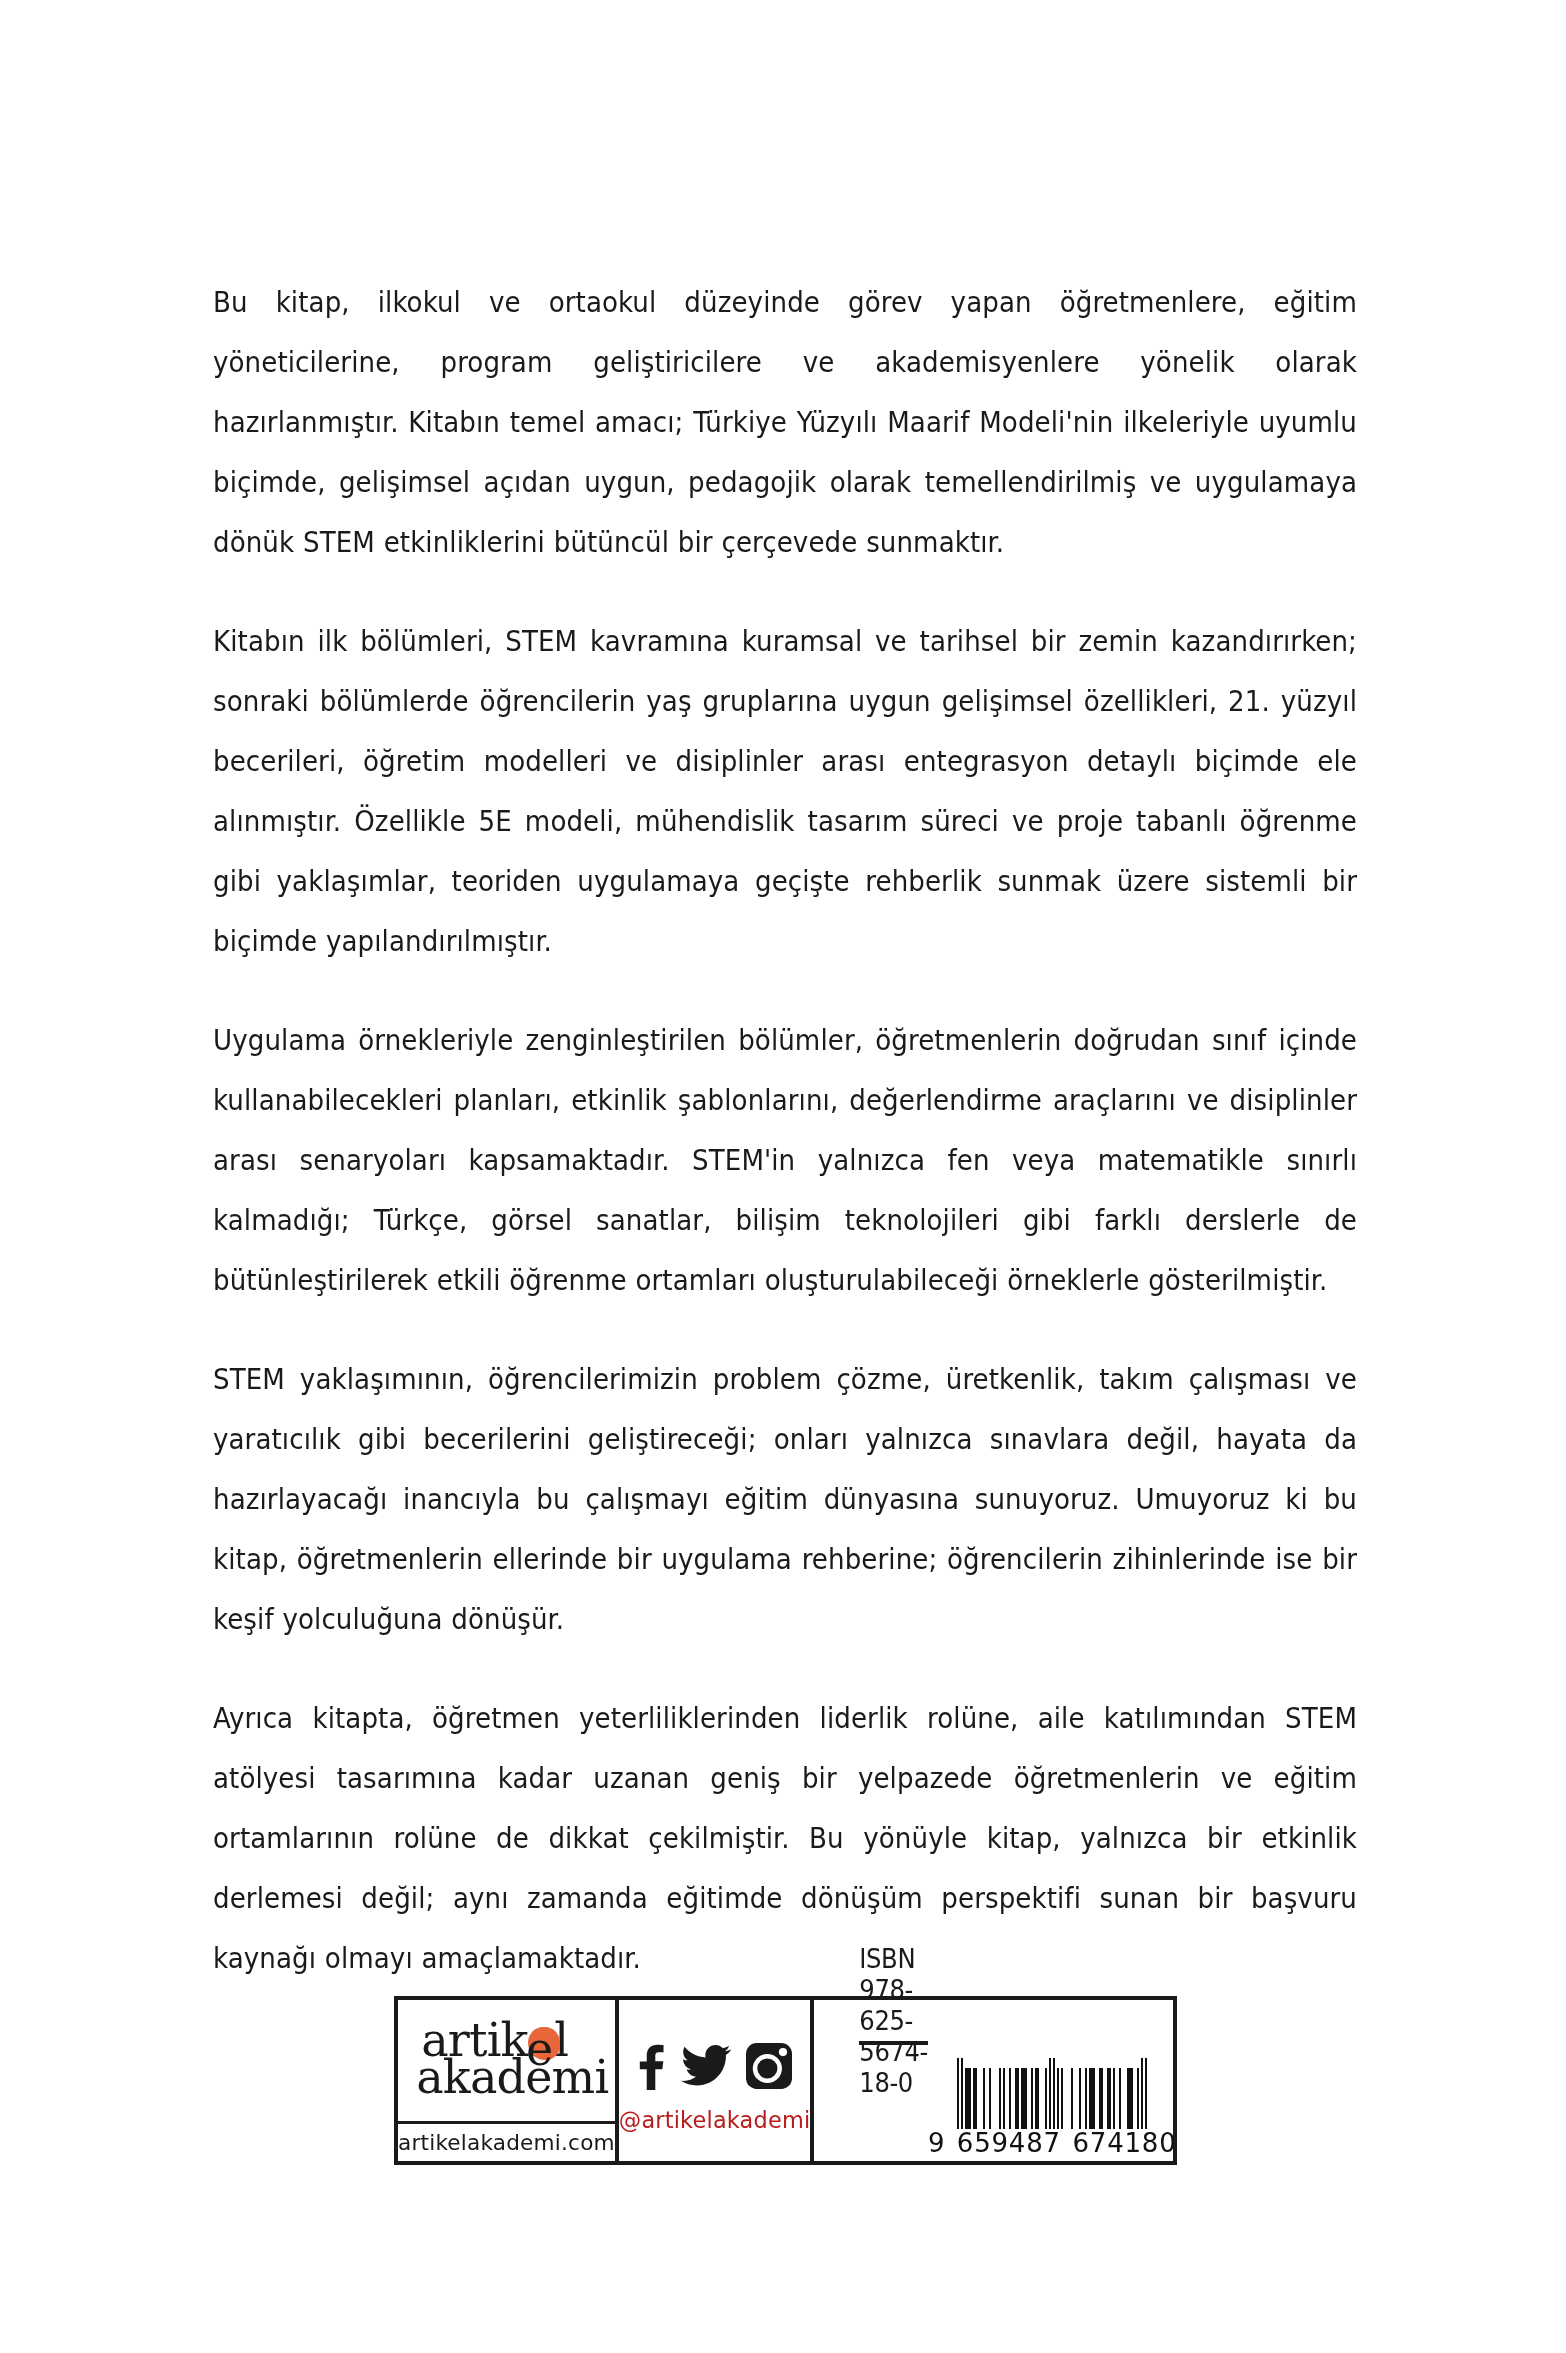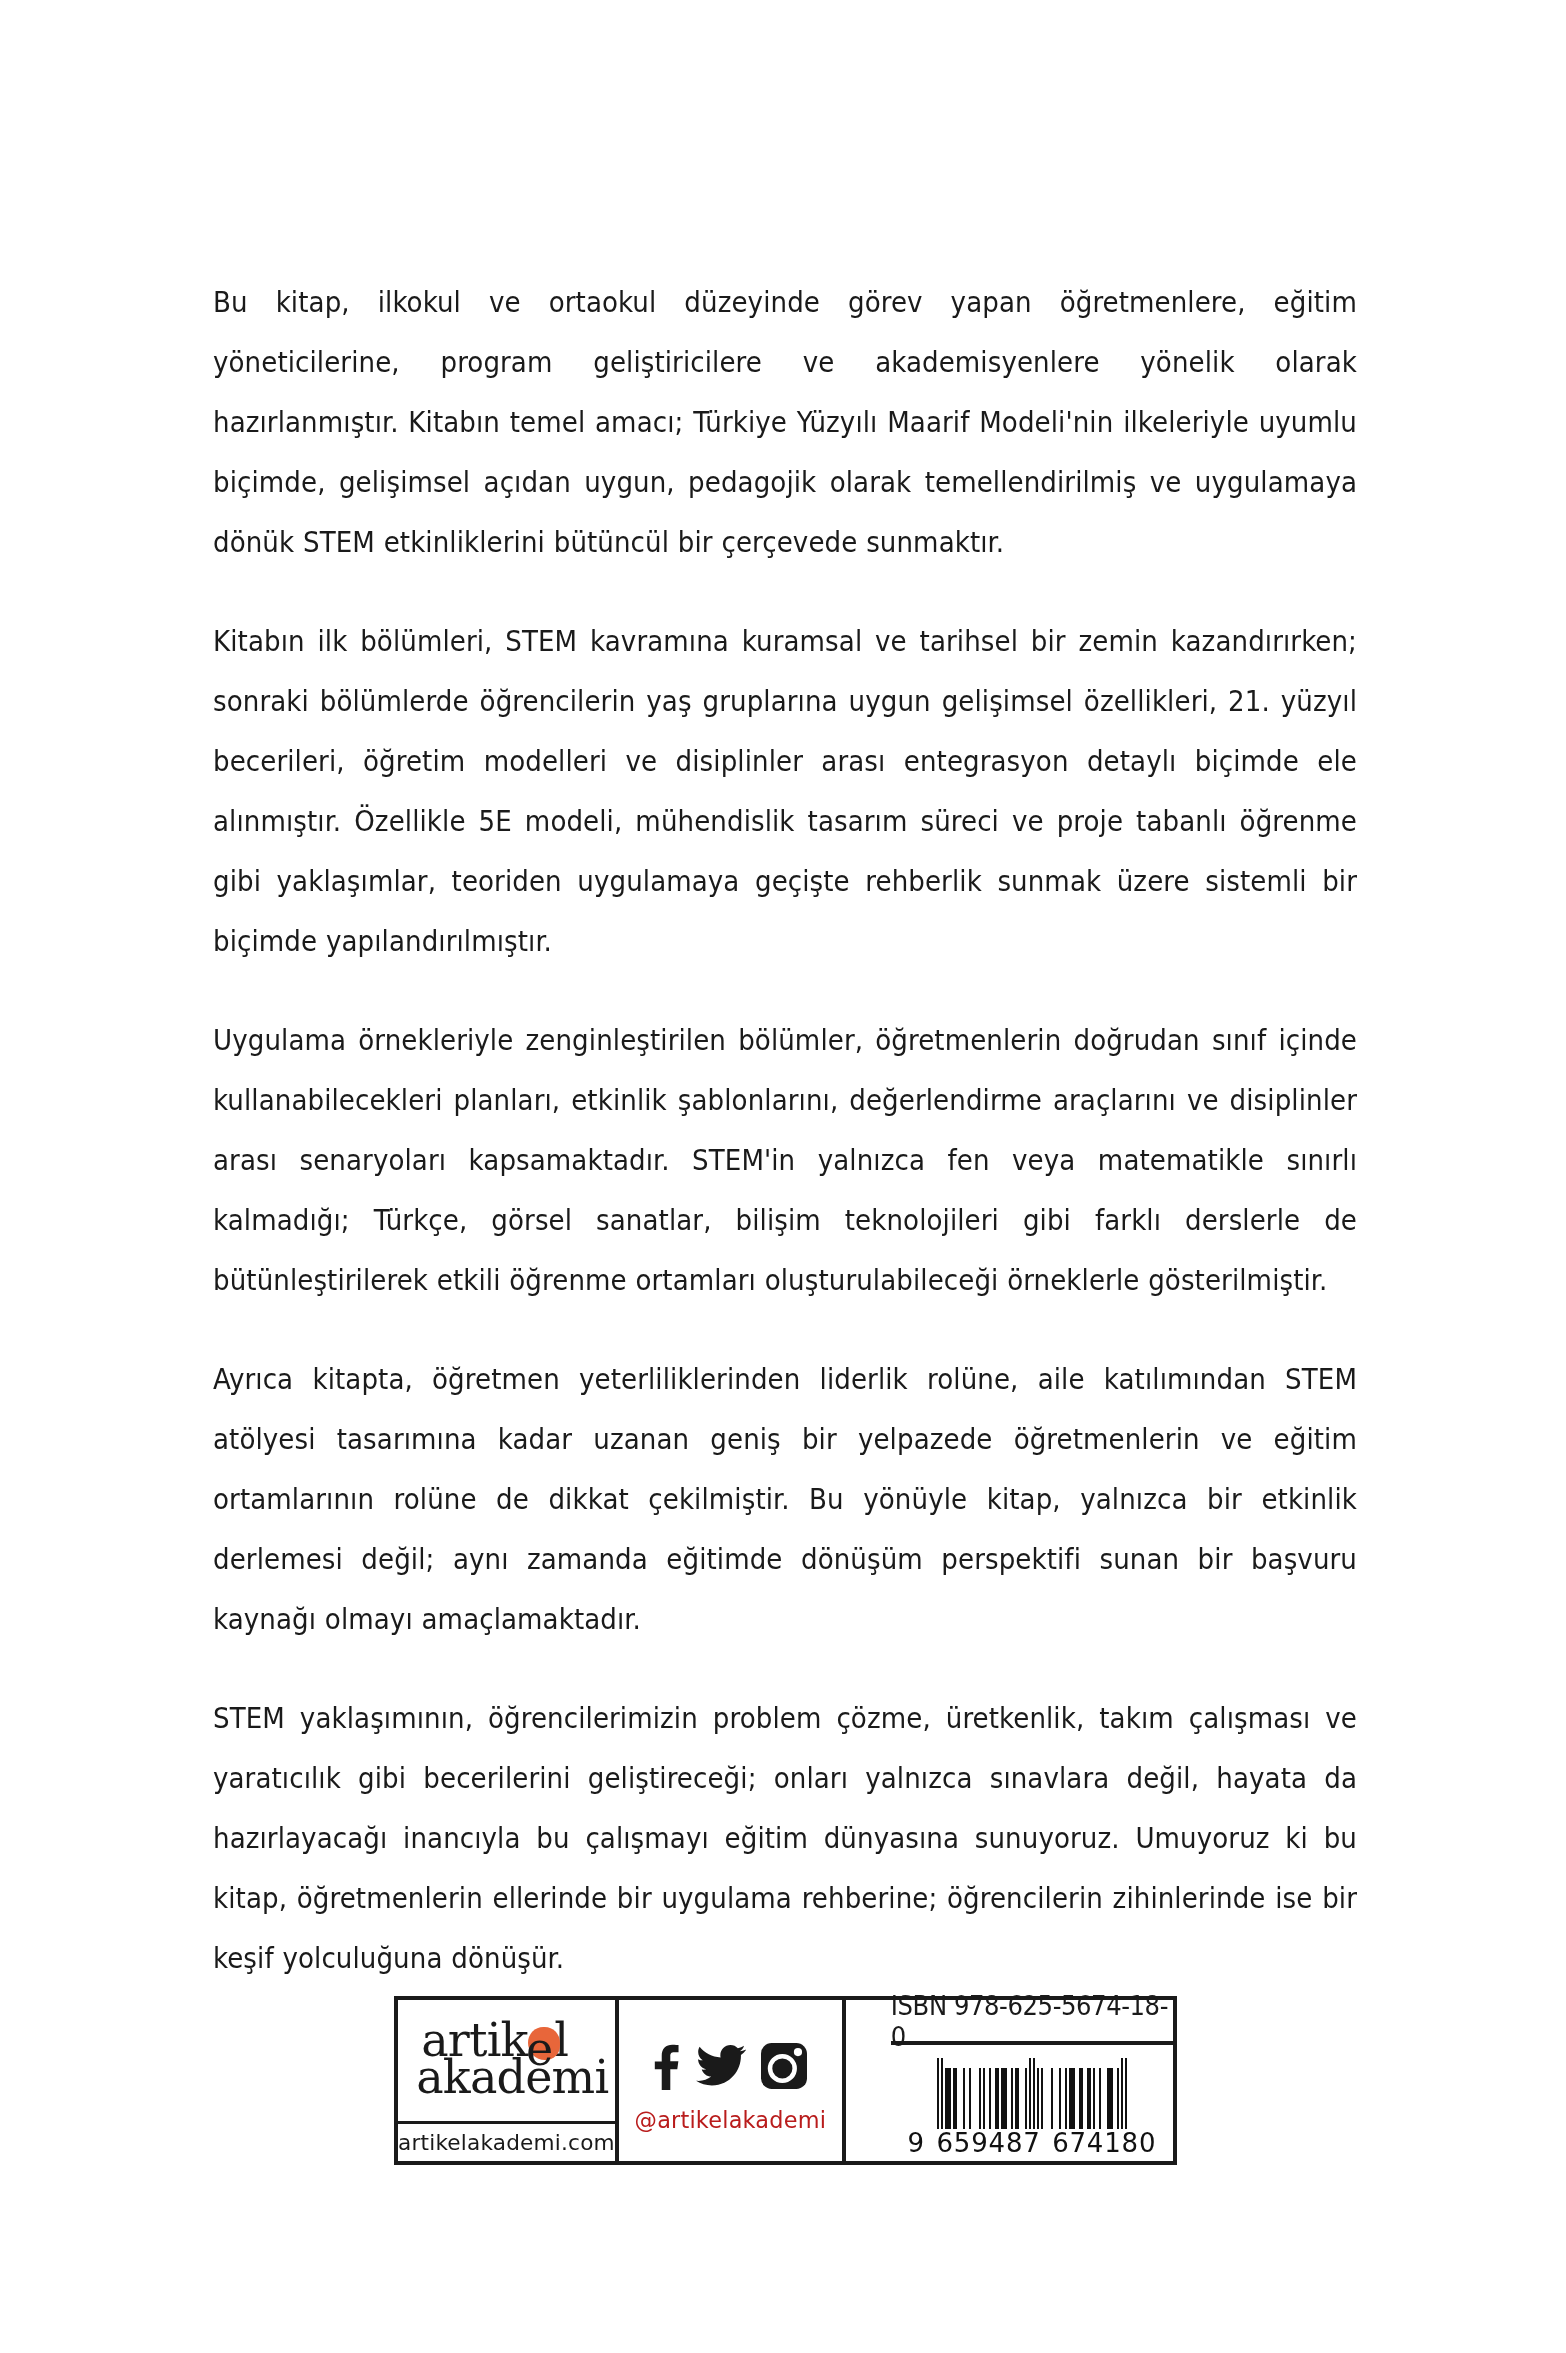--- a/index.html
+++ b/index.html
@@ -152,21 +152,21 @@
     font-family: "DejaVu Sans", "Liberation Sans", sans-serif;
     font-size: 22.4px;
     color: #b91c1c;
     letter-spacing: 0.2px;
   }
 
   
   .cell-isbn {
     flex: 1 1 auto;
     display: flex;
-    flex-direction: column;
+    flex-direction: row;
     margin-left: 45px;
   }
   .isbn-line {
     height: 45px;
     box-sizing: border-box;
     border-bottom: 4.2px solid #1a1a1a;
     display: flex;
     align-items: center;
     justify-content: center;
     font-family: "DejaVu Sans Condensed", "Liberation Sans Narrow", "Liberation Sans", sans-serif;
@@ -205,22 +205,22 @@
     gap: 11.6px;
   }
 </style>
 </head>
 <body>
 
 <div id="blurb">
   <p class="para">Bu kitap, ilkokul ve ortaokul düzeyinde görev yapan öğretmenlere, eğitim yöneticilerine, program geliştiricilere ve akademisyenlere yönelik olarak hazırlanmıştır. Kitabın temel amacı; Türkiye Yüzyılı Maarif Modeli'nin ilkeleriyle uyumlu biçimde, gelişimsel açıdan uygun, pedagojik olarak temellendirilmiş ve uygulamaya dönük STEM etkinliklerini bütüncül bir çerçevede sunmaktır.</p>
   <p class="para">Kitabın ilk bölümleri, STEM kavramına kuramsal ve tarihsel bir zemin kazandırırken; sonraki bölümlerde öğrencilerin yaş gruplarına uygun gelişimsel özellikleri, 21. yüzyıl becerileri, öğretim modelleri ve disiplinler arası entegrasyon detaylı biçimde ele alınmıştır. Özellikle 5E modeli, mühendislik tasarım süreci ve proje tabanlı öğrenme gibi yaklaşımlar, teoriden uygulamaya geçişte rehberlik sunmak üzere sistemli bir biçimde yapılandırılmıştır.</p>
   <p class="para">Uygulama örnekleriyle zenginleştirilen bölümler, öğretmenlerin doğrudan sınıf içinde kullanabilecekleri planları, etkinlik şablonlarını, değerlendirme araçlarını ve disiplinler arası senaryoları kapsamaktadır. STEM'in yalnızca fen veya matematikle sınırlı kalmadığı; Türkçe, görsel sanatlar, bilişim teknolojileri gibi farklı derslerle de bütünleştirilerek etkili öğrenme ortamları oluşturulabileceği örneklerle gösterilmiştir.</p>
+  <p class="para">STEM yaklaşımının, öğrencilerimizin problem çözme, üretkenlik, takım çalışması ve yaratıcılık gibi becerilerini geliştireceği; onları yalnızca sınavlara değil, hayata da hazırlayacağı inancıyla bu çalışmayı eğitim dünyasına sunuyoruz. Umuyoruz ki bu kitap, öğretmenlerin ellerinde bir uygulama rehberine; öğrencilerin zihinlerinde ise bir keşif yolculuğuna dönüşür.</p>
   <p class="para">Ayrıca kitapta, öğretmen yeterliliklerinden liderlik rolüne, aile katılımından STEM atölyesi tasarımına kadar uzanan geniş bir yelpazede öğretmenlerin ve eğitim ortamlarının rolüne de dikkat çekilmiştir. Bu yönüyle kitap, yalnızca bir etkinlik derlemesi değil; aynı zamanda eğitimde dönüşüm perspektifi sunan bir başvuru kaynağı olmayı amaçlamaktadır.</p>
-  <p class="para">STEM yaklaşımının, öğrencilerimizin problem çözme, üretkenlik, takım çalışması ve yaratıcılık gibi becerilerini geliştireceği; onları yalnızca sınavlara değil, hayata da hazırlayacağı inancıyla bu çalışmayı eğitim dünyasına sunuyoruz. Umuyoruz ki bu kitap, öğretmenlerin ellerinde bir uygulama rehberine; öğrencilerin zihinlerinde ise bir keşif yolculuğuna dönüşür.</p>
 </div>
 
 <div id="footer">
 
   <div class="cell-logo">
     <div class="logo-mark">
       <div class="logo-inner">
         <div class="logo-artikel"><span>artik</span><span style="opacity:0">e</span><span>l</span></div>
         <div class="logo-dot"></div>
         <div class="logo-e">e</div>

